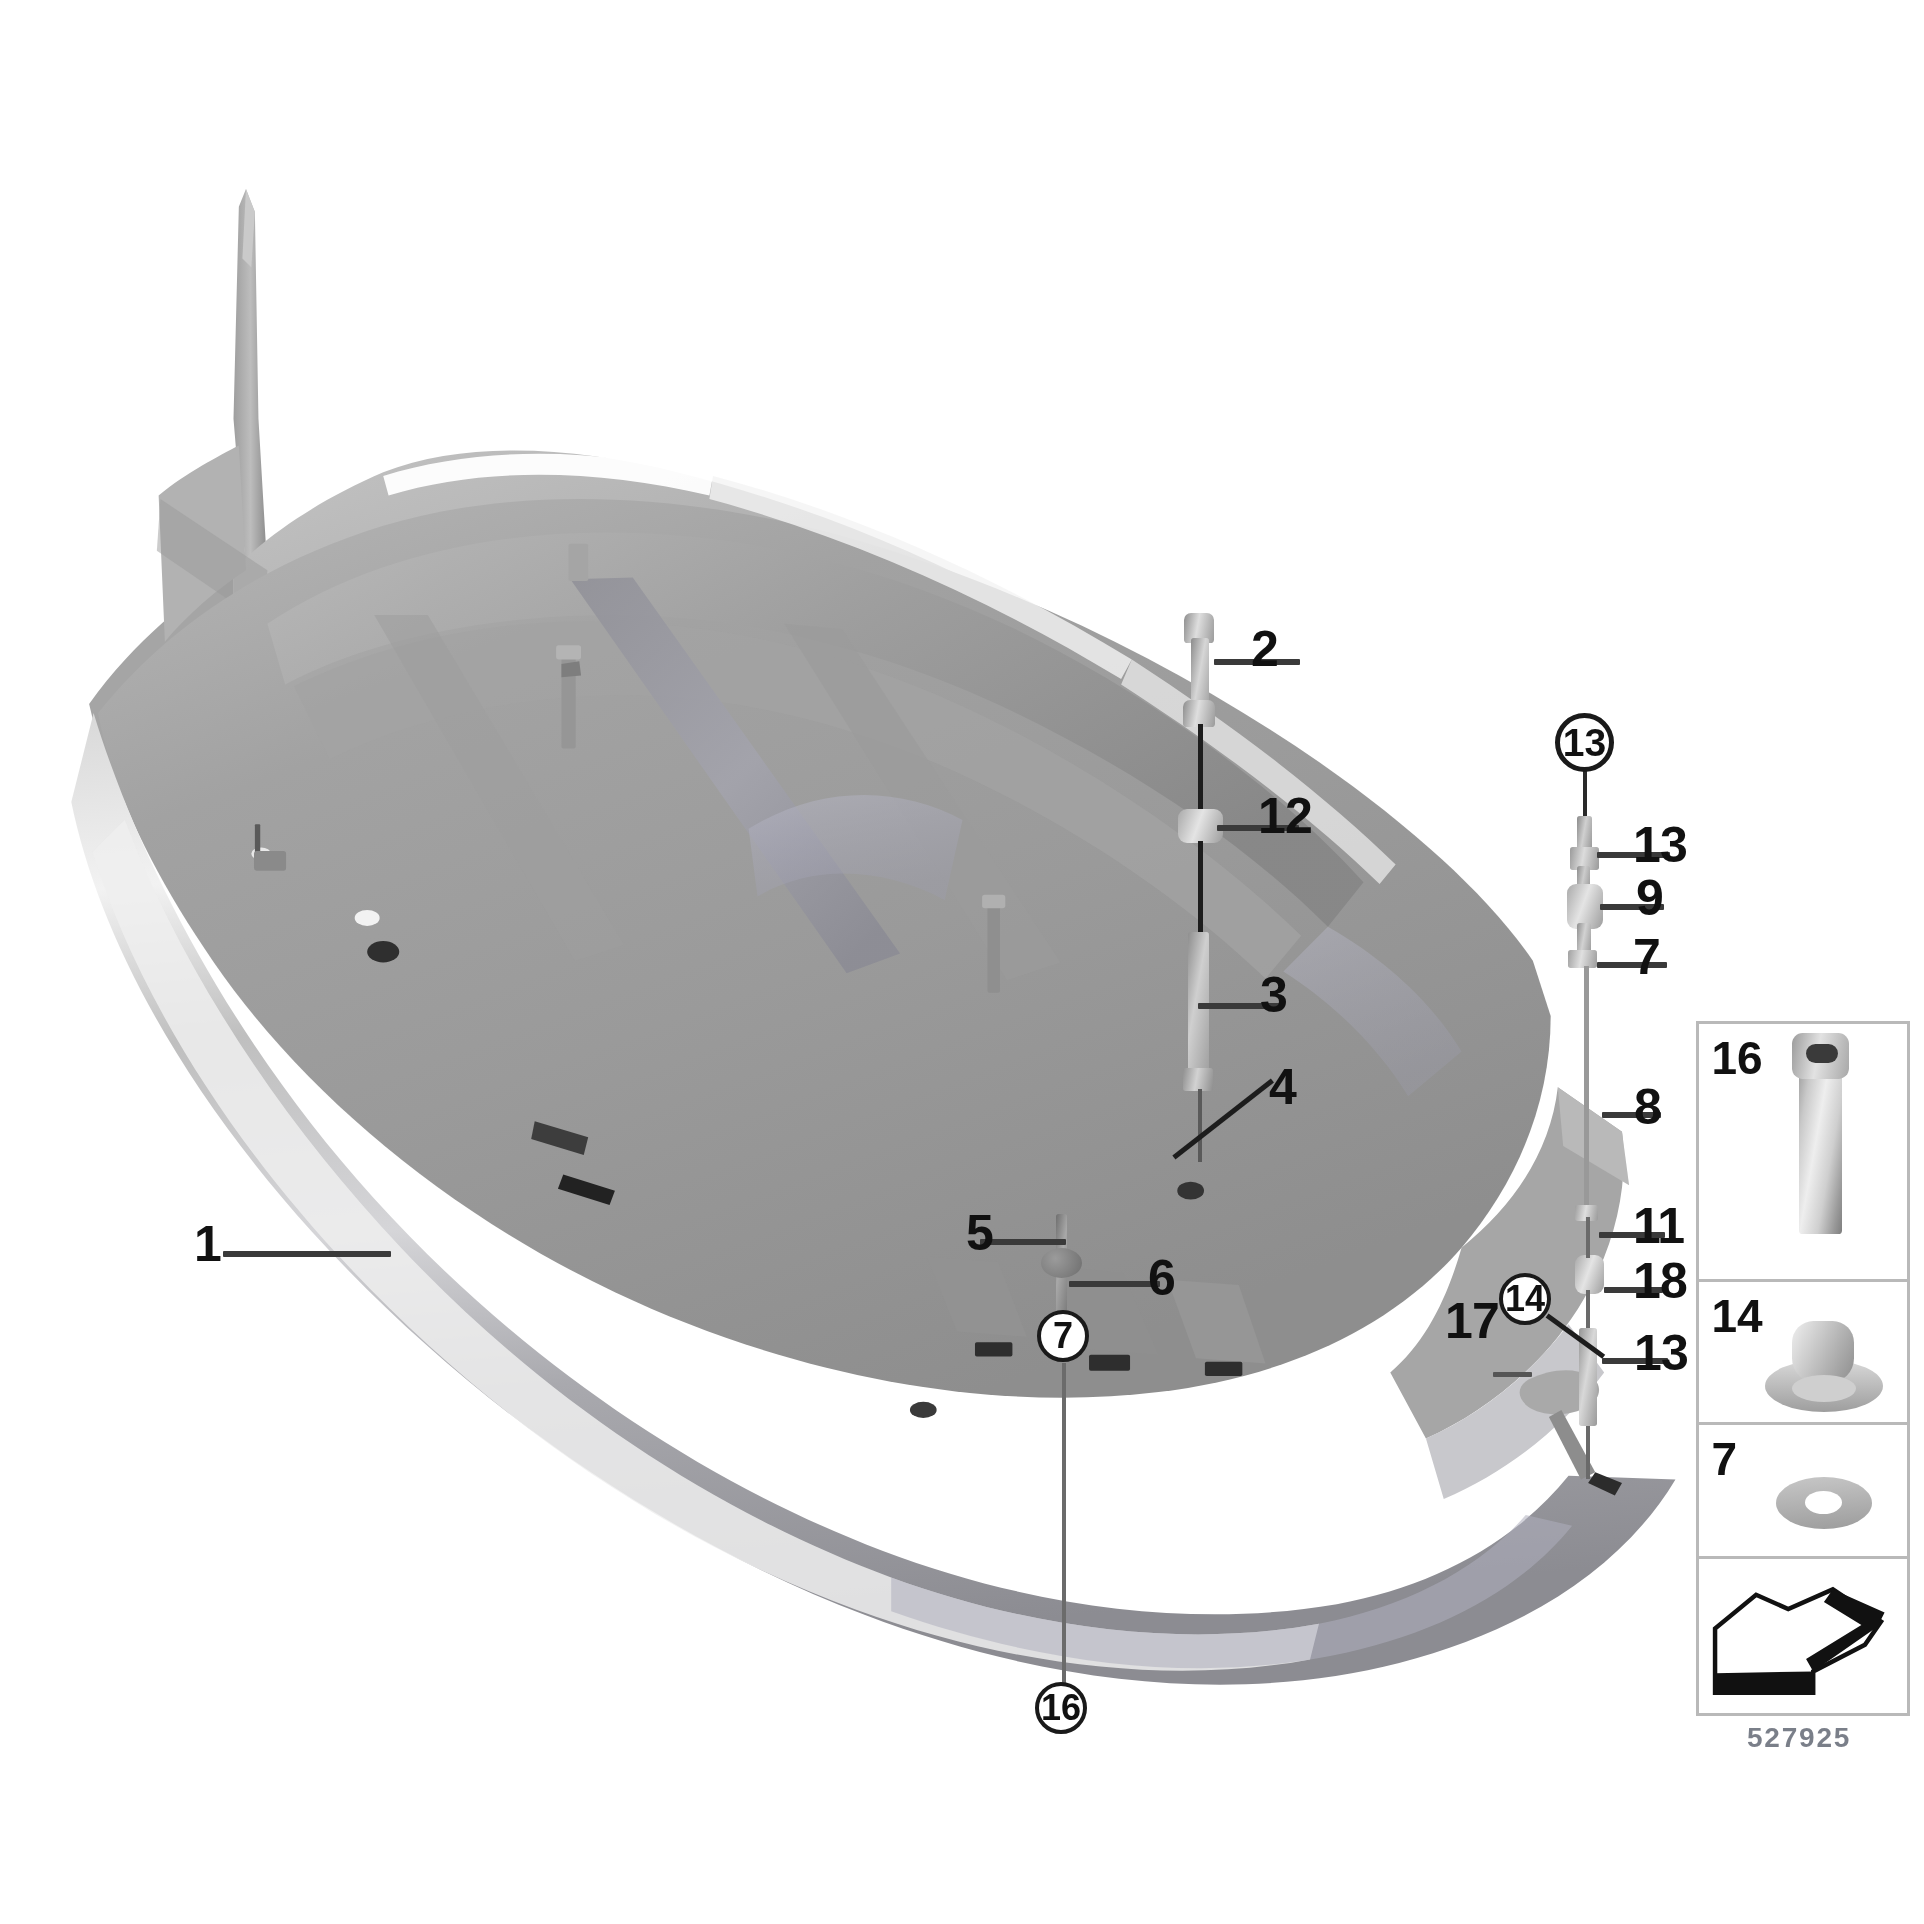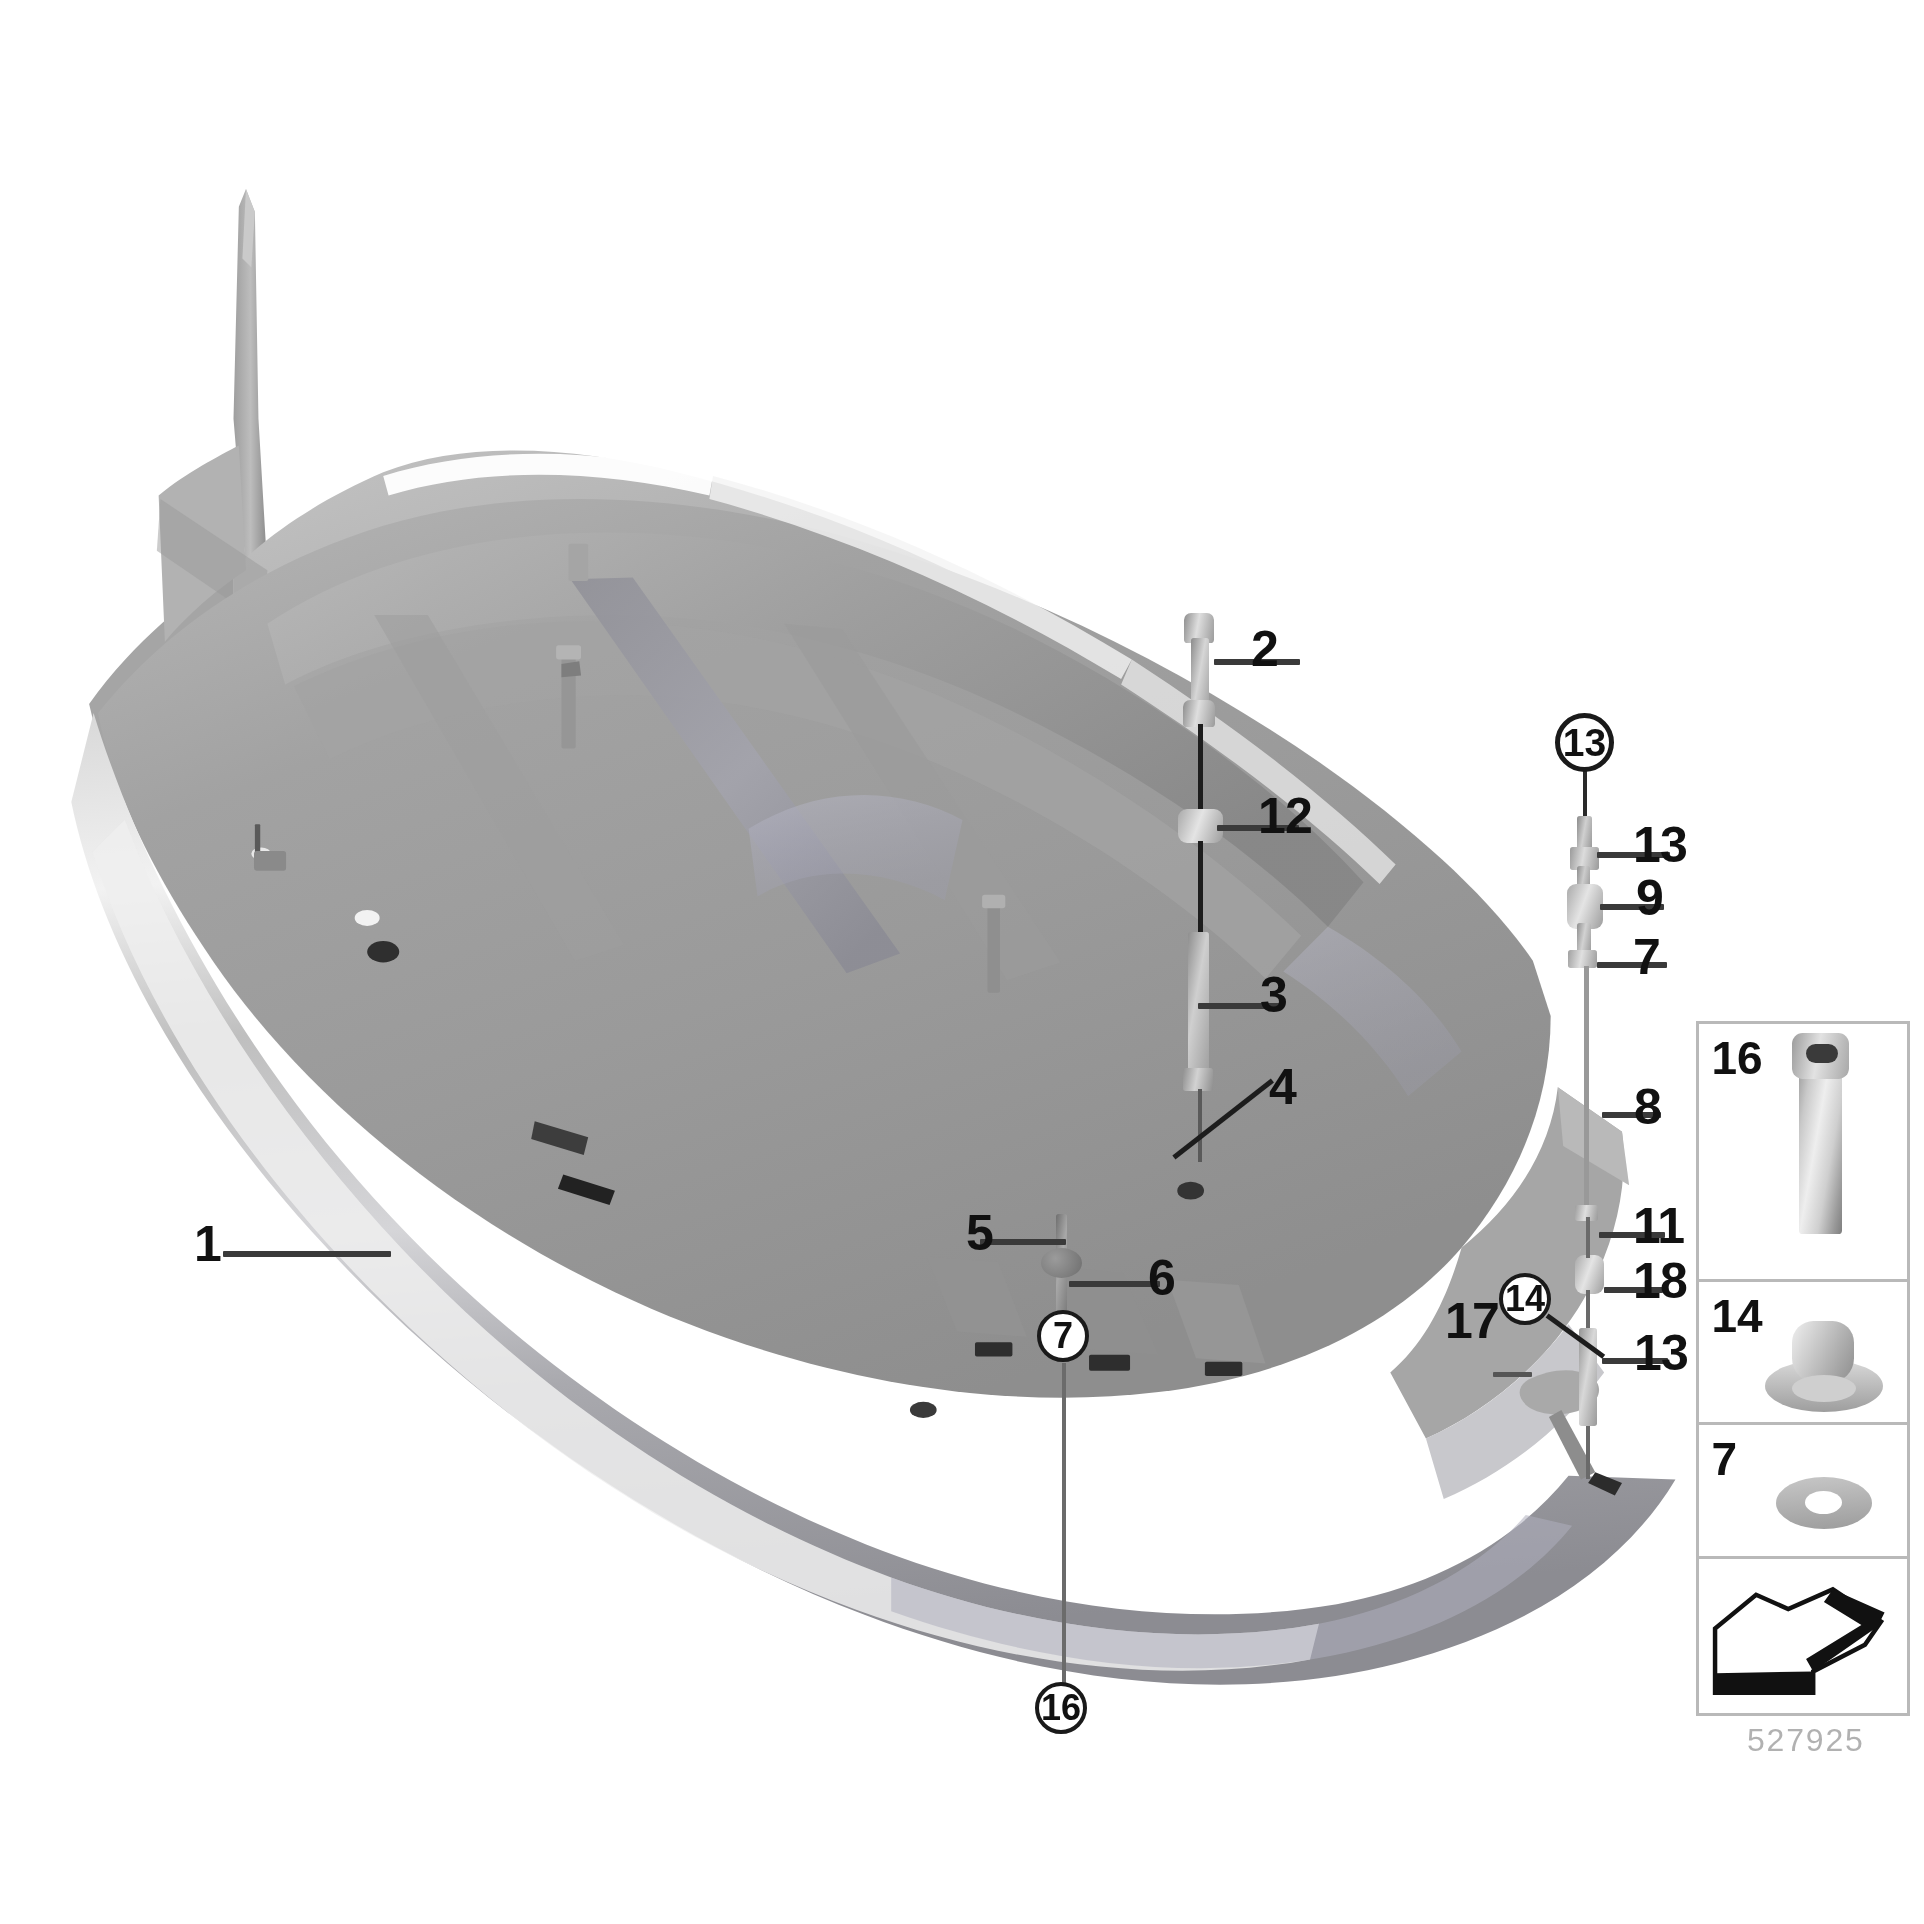--- a/index.html
+++ b/index.html
@@ -25,22 +25,22 @@
   .vlead{position:absolute;background:#4a4a4a;width:3.6px;}
   .dlead{position:absolute;background:#1d1d1d;height:5.3px;transform-origin:0 50%;}
 
   
   #detail{position:absolute;left:1696px;top:1021px;width:214px;height:695px;
           border:3.6px solid #b9b9b9;box-sizing:border-box;background:#fff;}
   .dcell{position:relative;box-sizing:border-box;border-bottom:3.6px solid #b9b9b9;
          background:#fff;}
   .dcell:last-child{border-bottom:none;}
   .dnum{position:absolute;left:12.5px;top:7.1px;font-weight:bold;font-size:46px;color:#111;}
-  .panel-id{position:absolute;left:1747px;top:1722px;font-size:32px;
-            font-weight:normal;color:#737373;letter-spacing:1.8px;
+  .panel-id{position:absolute;left:1747px;top:1722px;font-size:28px;
+            font-weight:bold;color:#0f172a;letter-spacing:1.8px;
             opacity:.55;filter:blur(0.5px);}
 
   
   .sleeve{position:absolute;left:100px;top:16px;width:43px;height:194px;
           border-radius:7.1px 7.1px 3.6px 3.6px;
           background:linear-gradient(100deg,#8f8f8f 0%,#c9c9c9 22%,#eeeeee 45%,
                      #cfcfcf 68%,#9a9a9a 88%,#7e7e7e 100%);}
   .sleeve-cap{position:absolute;left:93px;top:9px;width:57px;height:46px;
               border-radius:10.7px;
               background:linear-gradient(100deg,#9b9b9b,#e2e2e2 45%,#a8a8a8);}

